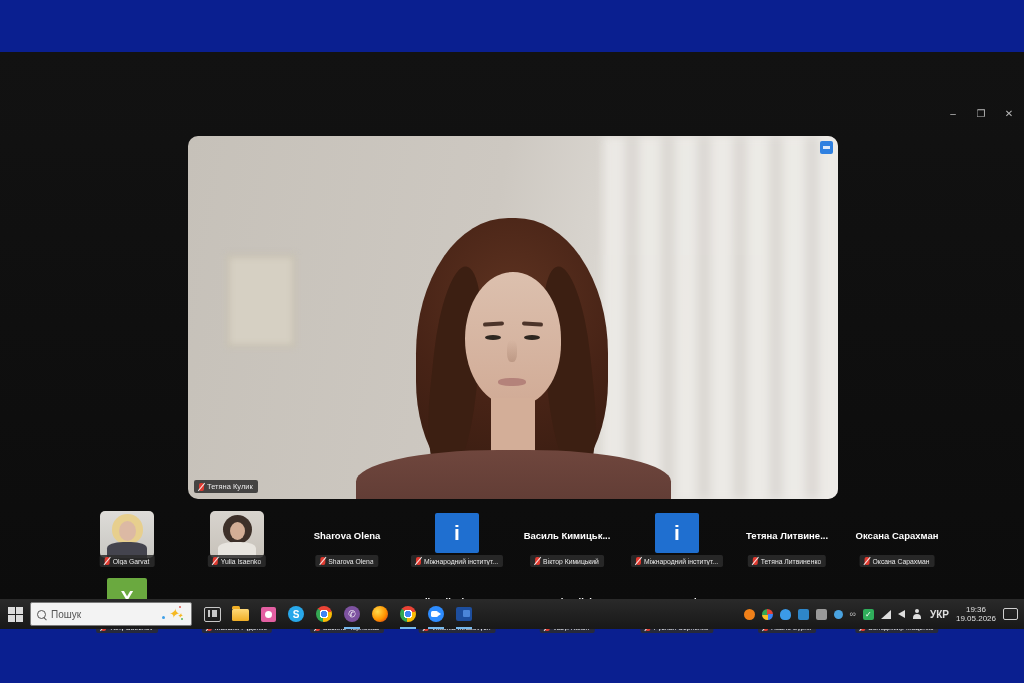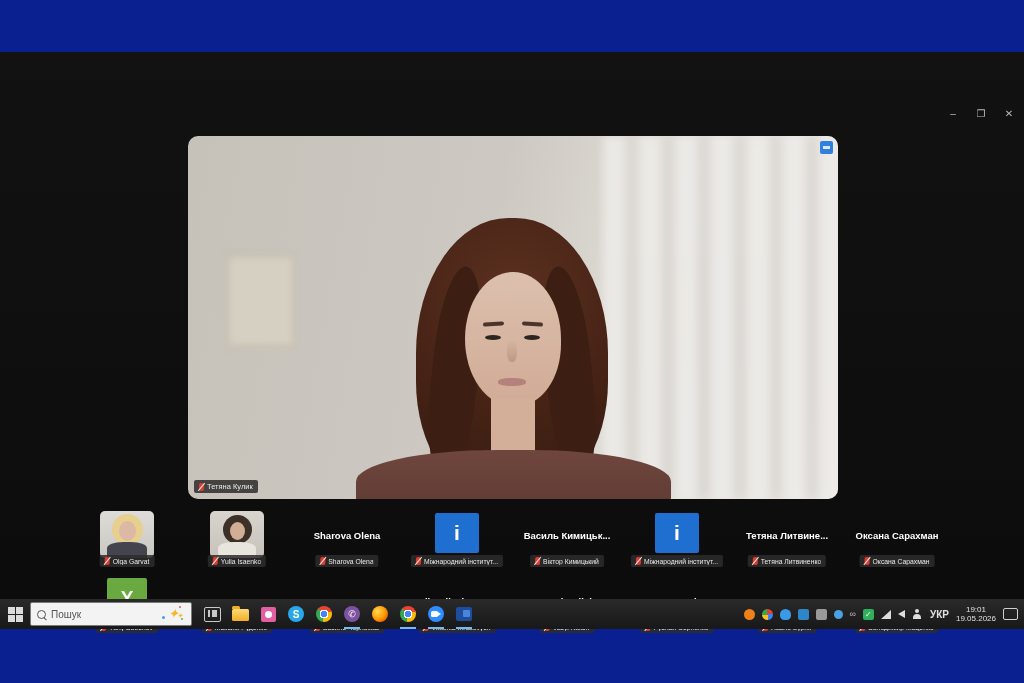--- a/index.html
+++ b/index.html
@@ -367,19 +367,19 @@
       <i class="tico t-teal"></i>
       <i class="tico t-gray"></i>
       <i class="tico t-blue"></i>
       <span class="tico t-link">∞</span>
       <span class="tico t-green">✓</span>
       <i class="t-net"></i>
       <i class="t-spk"></i>
       <i class="tico t-person"></i>
       <span class="lang">УКР</span>
       <div class="clock">
-        <div>19:01</div>
+        <div>19:36</div>
         <div>19.05.2026</div>
       </div>
       <i class="kbd"></i>
     </div>
   </div>
 </div>
 
 </body></html>

